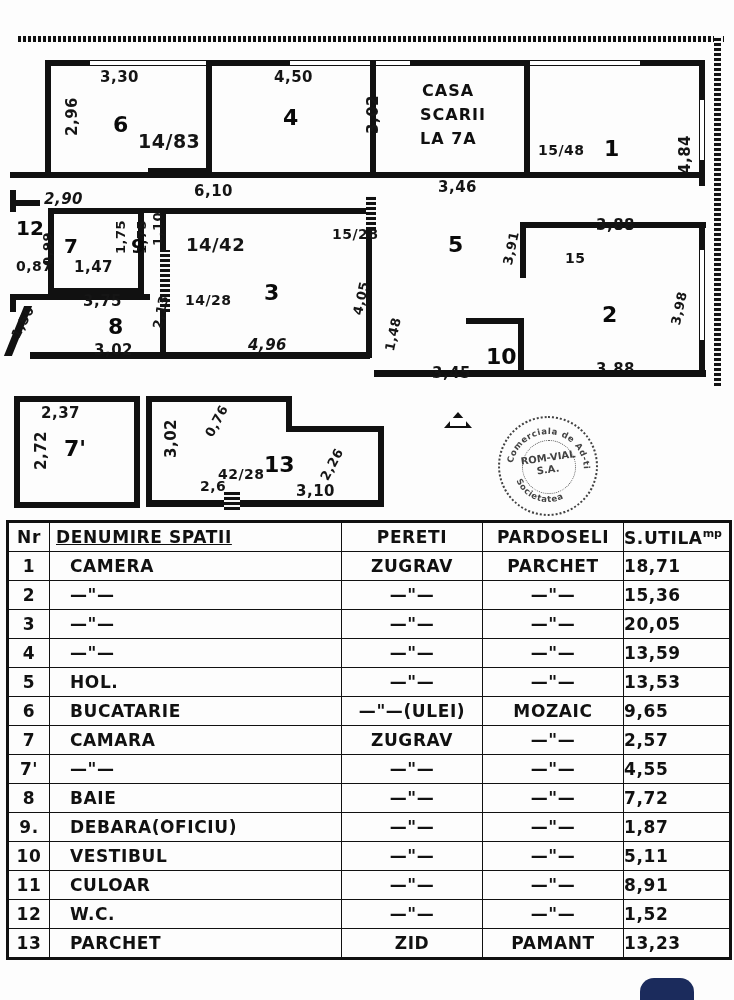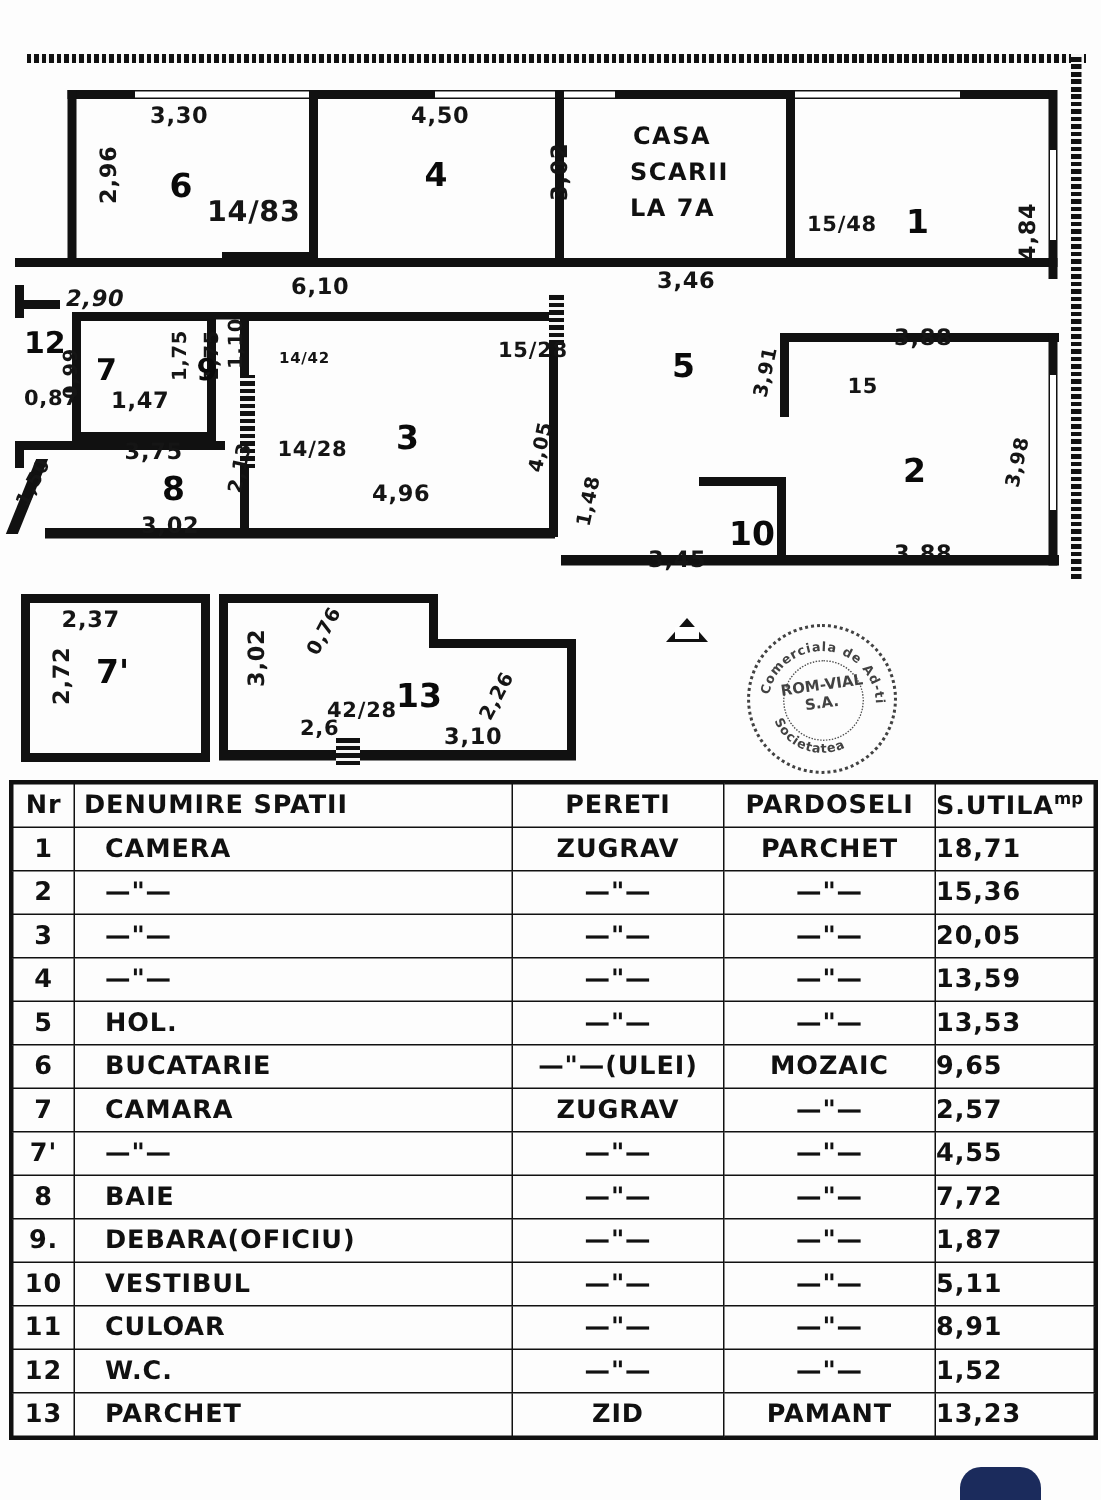--- a/index.html
+++ b/index.html
@@ -26,21 +26,21 @@
   #tbl{position:absolute;left:6px;top:520px;width:722px;border:2px solid #111;border-collapse:collapse;}
   #tbl table{width:100%;border-collapse:collapse;table-layout:fixed;}
   #tbl td,#tbl th{border:1px solid #111;padding:0;height:28px;vertical-align:middle;
     font-family:"DejaVu Sans",sans-serif;font-weight:700;color:#111;font-size:17px;letter-spacing:.6px;}
   .c-nr{width:40px;text-align:center;font-size:17px;}
   .c-name{width:285px;padding-left:20px !important;}
   .c-per{width:140px;text-align:center;}
   .c-par{width:140px;text-align:center;}
   .c-sup{width:auto;text-align:left;font-size:18px;}
   thead td{height:26px;font-size:18px;letter-spacing:.3px;text-align:center;}
-  thead td.c-name{text-align:left;padding-left:6px !important;}
+  thead td.c-name{text-align:left;padding-left:6px !important;text-decoration:underline;}
   .ditto{letter-spacing:2px;font-size:16px;}
   .supcell{position:relative;}
   .mp{font-size:11px;vertical-align:super;letter-spacing:0;}
 
   
   #stamp{position:absolute;left:498px;top:416px;width:96px;height:96px;border-radius:50%;
     border:2px dotted #222;opacity:.85;}
   #stamp .inner{position:absolute;left:22px;top:22px;width:52px;height:52px;border-radius:50%;border:1px dotted #333;}
   #stamp .t1{position:absolute;left:0;top:34px;width:96px;text-align:center;
     font-family:"DejaVu Sans",sans-serif;font-weight:700;font-size:10px;color:#222;transform:rotate(-8deg);}
@@ -133,25 +133,25 @@
     <span class="dim v" style="left:113px;top:212px;font-size:13px;transform:rotate(-90deg) translate(-42px,0);">1,75</span>
     <span class="dim v" style="left:134px;top:212px;font-size:13px;transform:rotate(-90deg) translate(-42px,0);">1,75</span>
     <span class="dim v" style="left:150px;top:208px;font-size:13px;transform:rotate(-90deg) translate(-38px,0);">1,10</span>
     <span class="rnum" style="left:131px;top:234px;font-size:20px;">9</span>
 
     <span class="dim" style="left:83px;top:292px;">3,75</span>
     <span class="dim v" style="left:26px;top:300px;font-size:13px;transform:rotate(-62deg) translate(-38px,0);">1,50</span>
     <span class="rnum" style="left:108px;top:314px;">8</span>
     <span class="dim" style="left:94px;top:341px;">3,02</span>
 
-    <span class="dim" style="left:186px;top:234px;font-size:10px;">14/42</span>
+    <span class="dim" style="left:186px;top:234px;font-size:18px;">14/42</span>
     <span class="dim" style="left:185px;top:292px;font-size:14px;">14/28</span>
     <span class="dim v" style="left:158px;top:288px;font-size:13px;transform:rotate(-78deg) translate(-40px,0);">2,13</span>
     <span class="rnum" style="left:264px;top:280px;">3</span>
-    <span class="dim" style="left:248px;top:320px;">4,96</span>
+    <span class="dim" style="left:248px;top:336px;font-style:italic;">4,96</span>
     <span class="dim v" style="left:358px;top:276px;font-size:13px;transform:rotate(-78deg) translate(-38px,0);">4,05</span>
 
     <span class="dim" style="left:194px;top:182px;">6,10</span>
 
     <div class="wall hatchv" style="left:366px;top:196px;width:10px;height:34px;"></div>
     <span class="dim" style="left:332px;top:226px;font-size:14px;">15/28</span>
     <span class="rnum" style="left:448px;top:232px;">5</span>
 
     <div class="wall" style="left:520px;top:222px;width:6px;height:56px;"></div>
     <div class="wall" style="left:520px;top:222px;width:186px;height:6px;"></div>

